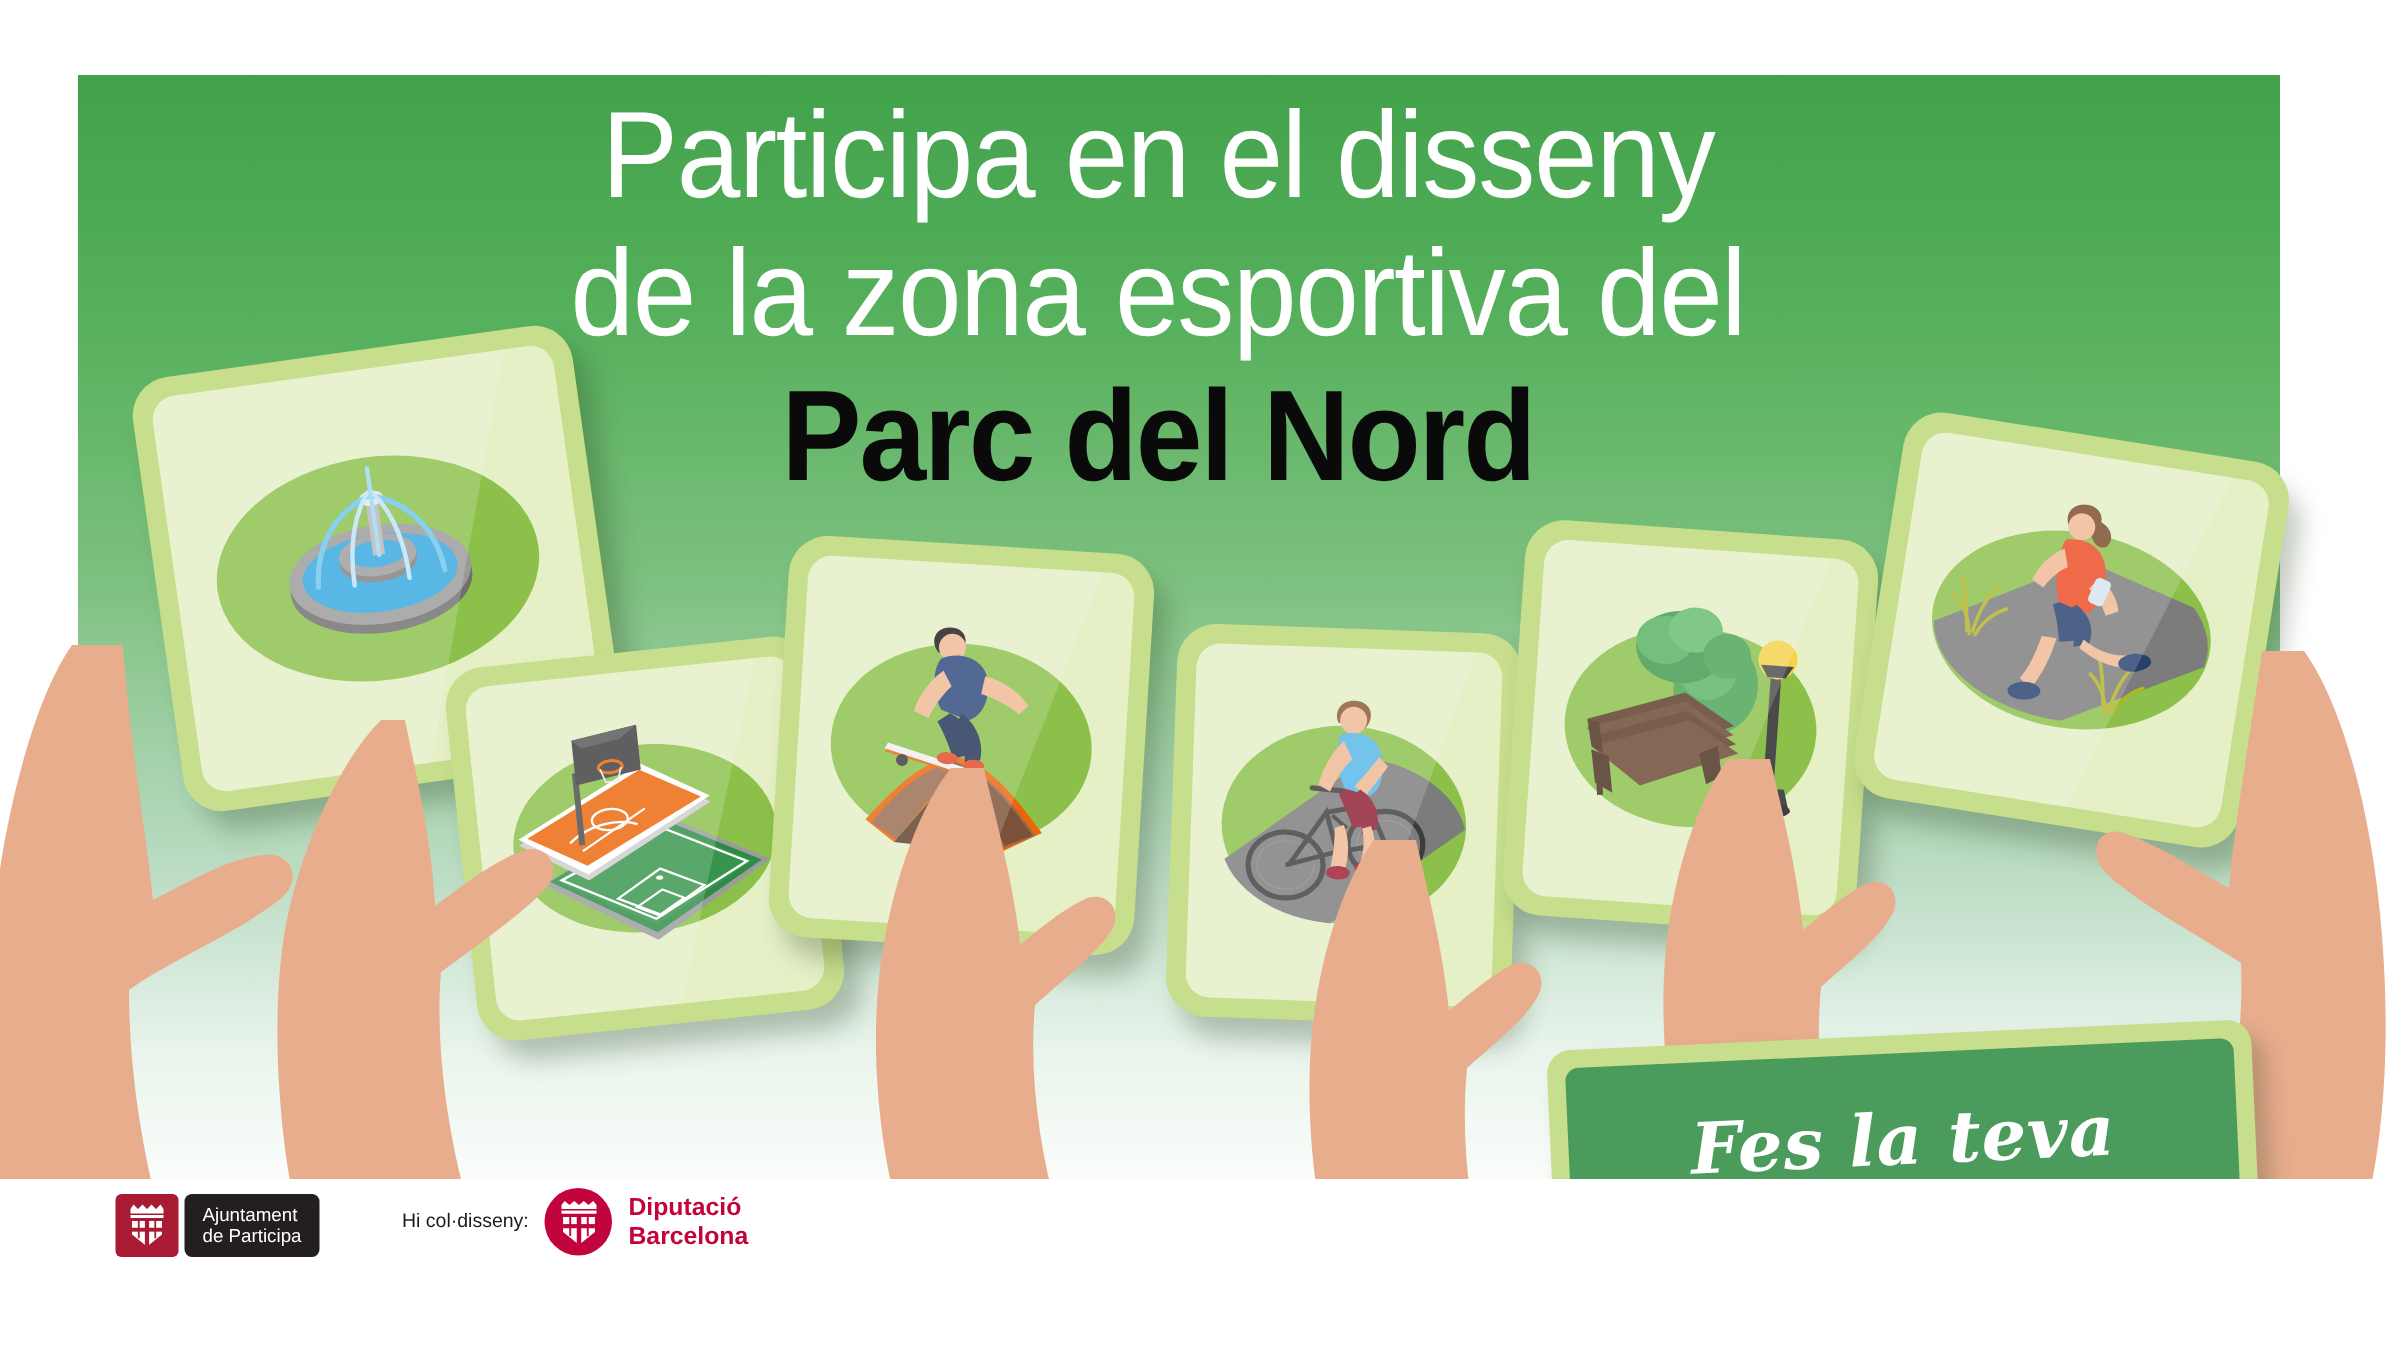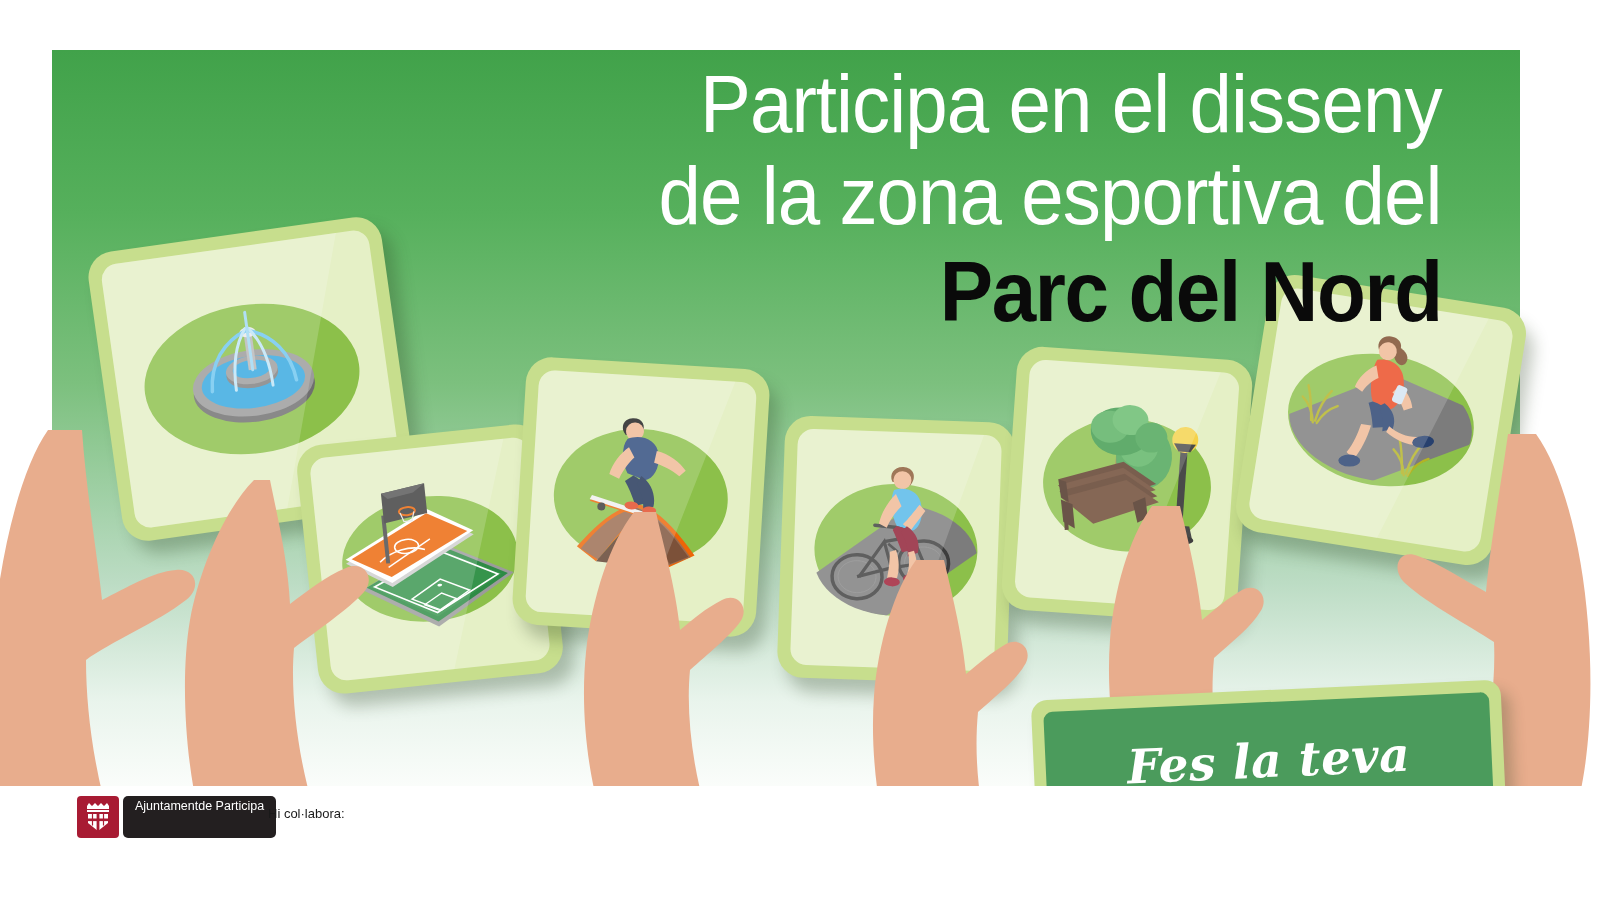--- a/index.html
+++ b/index.html
@@ -9,21 +9,21 @@
   }
   #poster{position:absolute;left:0;top:0;width:1600px;height:900px;overflow:hidden;background:#fff;}
 
   
   .panel{
     position:absolute;left:52px;top:50px;width:1468px;height:740px;
     background:linear-gradient(180deg,#41a24a 0%,#56b05c 22%,#7cc07e 45%,#bcdcc4 72%,#e9f4ec 88%,#fbfdfb 100%);
   }
 
   
-  .title-wrap{position:absolute;left:52px;top:58px;width:1440px;text-align:right;z-index:40;
+  .title-wrap{position:absolute;left:52px;top:58px;width:1440px;text-align:center;z-index:40;
     pointer-events:none;}
   .t-line{
     display:block;color:#ffffff;font-weight:300;
     font-size:82px;line-height:92px;letter-spacing:-1px;
     font-family:"Liberation Sans Narrow","Liberation Sans",sans-serif;
     transform:scaleX(.93);
   }
   .t-strong{
     display:block;color:#0a0a0a;font-weight:700;
     font-size:86px;line-height:98px;letter-spacing:-1.5px;
@@ -81,21 +81,21 @@
 
   
   .footer{position:absolute;left:0;top:786px;width:1600px;height:114px;background:#fff;z-index:70;}
   .logo-ajt{position:absolute;left:77px;top:10px;display:flex;align-items:stretch;height:42px;}
   .crest-box{
     width:42px;height:42px;background:#a81b33;border-radius:4px;
     display:flex;align-items:center;justify-content:center;
   }
   .name-box{
     margin-left:4px;background:#231f20;border-radius:5px;
-    display:flex;flex-direction:row;justify-content:center;
+    display:flex;flex-direction:column;justify-content:center;
     padding:3px 12px;
   }
   .name-box span{color:#fff;font-size:12.5px;line-height:14.5px;font-weight:400;white-space:nowrap;}
 
   .collab{position:absolute;left:268px;top:20px;font-size:13px;color:#1a1a1a;}
   .logo-dip{position:absolute;left:363px;top:6px;display:flex;align-items:center;}
   .seal{
     width:45px;height:45px;border-radius:50%;background:#c2043c;
     display:flex;align-items:center;justify-content:center;
   }
@@ -391,18 +391,35 @@
           <path d="M9.5 13 L9.5 24.5" stroke="#a81b33" stroke-width="1.2"></path>
           <path d="M20.5 13 L20.5 24.5" stroke="#a81b33" stroke-width="1.2"></path>
         </svg>
       </div>
       <div class="name-box">
         <span>Ajuntament</span>
         <span>de Participa</span>
       </div>
     </div>
 
-    <div class="collab">Hi col·labora:</div>
-
+    <div class="collab">Hi col·disseny:</div>
+
+    <div class="logo-dip">
+      <div class="seal">
+        <svg width="32" height="34" viewBox="0 0 30 32">
+          <path d="M4 5 L6 2.5 L9 5 L12 2.5 L15 5 L18 2.5 L21 5 L24 2.5 L26 5 L26 7.5 L4 7.5 Z" fill="#fff"></path>
+          <rect x="4" y="8.5" width="22" height="2" fill="#fff"></rect>
+          <path d="M5 12.5 L25 12.5 L25 22 L15 30 L5 22 Z" fill="#fff"></path>
+          <rect x="13.6" y="12.5" width="2.8" height="17.5" fill="#c2043c"></rect>
+          <rect x="5" y="17" width="20" height="2.6" fill="#c2043c"></rect>
+          <path d="M9.5 12.5 L9.5 24.5" stroke="#c2043c" stroke-width="1.2"></path>
+          <path d="M20.5 12.5 L20.5 24.5" stroke="#c2043c" stroke-width="1.2"></path>
+        </svg>
+      </div>
+      <div class="dip-name">
+        <span>Diputació</span>
+        <span>Barcelona</span>
+      </div>
+    </div>
 
   </div>
 
 </div>
 
 </body></html>

